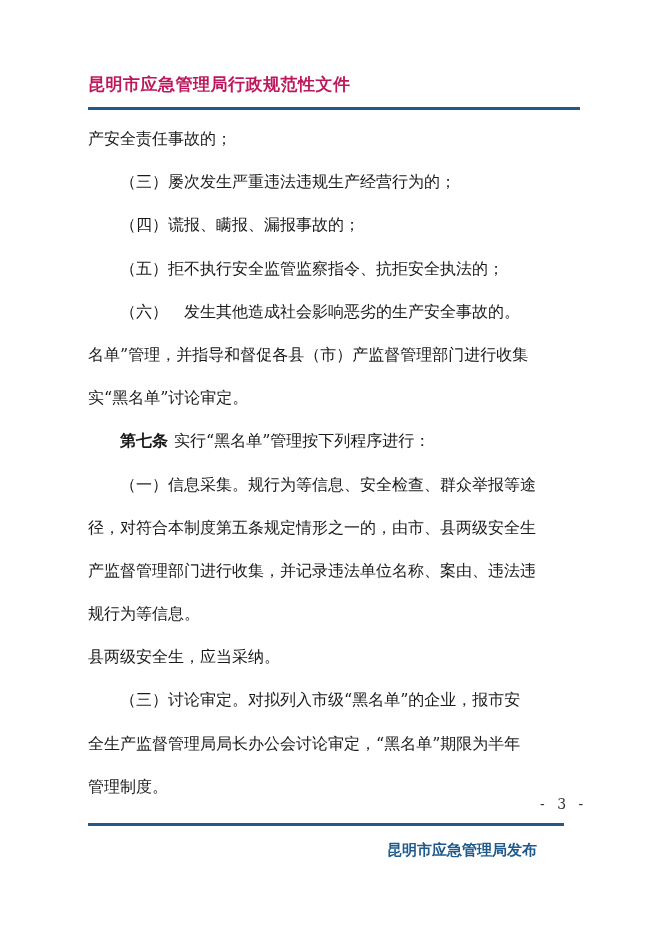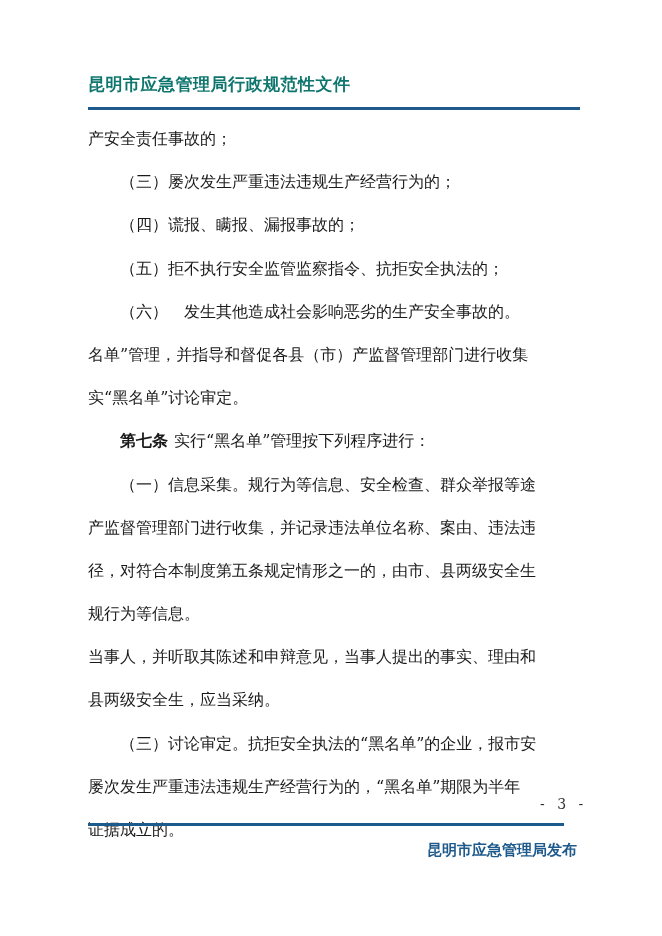--- a/index.html
+++ b/index.html
@@ -1,57 +1,56 @@
 <!DOCTYPE html>
 <html><head>
   <meta charset="utf-8">
   <style>
     html, body { margin: 0; padding: 0; background: #ffffff; }
     body { width: 662px; height: 936px; position: relative; overflow: hidden;
            font-family: "DejaVu Serif", "Liberation Serif", serif; color: #1a1a1a; }
     .header-title { position: absolute; left: 88px; top: 73px; font-size: 17px; font-weight: bold;
-                    color: #0f766e; font-family: "DejaVu Sans", "Liberation Sans", sans-serif; letter-spacing: 0.5px; }
+                    color: #be185d; font-family: "DejaVu Sans", "Liberation Sans", sans-serif; letter-spacing: 0.5px; }
     .rule { position: absolute; height: 2px; background: #1f5a8c; }
     .rule.top { left: 88px; top: 107px; width: 492px; height: 3px; }
     .rule.bottom { left: 88px; top: 823px; width: 476px; height: 3px; }
     .body-text { position: absolute; left: 88px; top: 113px; width: 492px; font-size: 16px; line-height: 34.2px; }
     .line { white-space: nowrap; height: 34.2px; margin-top: 9px; }
     .indent { padding-left: 32px; }
     .bold { font-weight: bold; font-family: "DejaVu Sans", "Liberation Sans", sans-serif; }
     .gap { display: inline-block; width: 18px; }
     .page-num { position: absolute; left: 540px; top: 796px; font-size: 14px; color: #333; letter-spacing: 4px; }
     .footer-title { position: absolute; left: 387px; top: 841px; font-size: 15px; font-weight: bold;
-                    color: #1f5a8c; font-family: "DejaVu Sans", "Liberation Sans", sans-serif; margin-left: 40px; }
+                    color: #1f5a8c; font-family: "DejaVu Sans", "Liberation Sans", sans-serif; }
   </style>
 </head>
 <body>
 
 <div class="header-title">昆明市应急管理局行政规范性文件</div>
 <div class="rule top"></div>
 
 <div class="body-text">
   <div class="line">产安全责任事故的；</div>
   <div class="line indent">（三）屡次发生严重违法违规生产经营行为的；</div>
   <div class="line indent">（四）谎报、瞒报、漏报事故的；</div>
   <div class="line indent">（五）拒不执行安全监管监察指令、抗拒安全执法的；</div>
   <div class="line indent">（六）　发生其他造成社会影响恶劣的生产安全事故的。</div>
 
   <div class="line">名单”管理，并指导和督促各县（市）产监督管理部门进行收集</div>
   <div class="line">实“黑名单”讨论审定。</div>
 
   <div class="line indent"><span class="bold">第七条</span><span style="display:inline-block;width:6px"></span><span>实行“黑名单”管理按下列程序进行：</span></div>
 
   <div class="line indent">（一）信息采集。规行为等信息、安全检查、群众举报等途</div>
+  <div class="line">径，对符合本制度第五条规定情形之一的，由市、县两级安全生</div>
   <div class="line">产监督管理部门进行收集，并记录违法单位名称、案由、违法违</div>
-  <div class="line">径，对符合本制度第五条规定情形之一的，由市、县两级安全生</div>
   <div class="line">规行为等信息。</div>
 
-  <div class="line">当事人，并听取其陈述和申辩意见，当事人提出的事实、理由和</div>
   <div class="line">县两级安全生，应当采纳。</div>
 
-  <div class="line indent">（三）讨论审定。抗拒安全执法的“黑名单”的企业，报市安</div>
-  <div class="line">屡次发生严重违法违规生产经营行为的，“黑名单”期限为半年</div>
-  <div class="line">证据成立的。</div>
+  <div class="line indent">（三）讨论审定。对拟列入市级“黑名单”的企业，报市安</div>
+  <div class="line">全生产监督管理局局长办公会讨论审定，“黑名单”期限为半年</div>
+  <div class="line">管理制度。</div>
 </div>
 
 <div class="page-num">- 3 -</div>
 <div class="rule bottom"></div>
 <div class="footer-title">昆明市应急管理局发布</div>
 
 </body></html>

